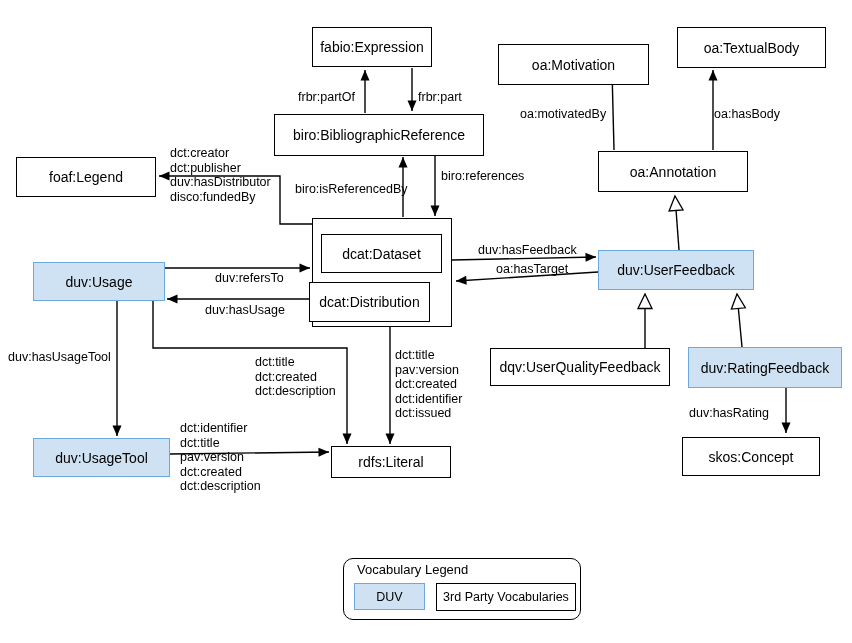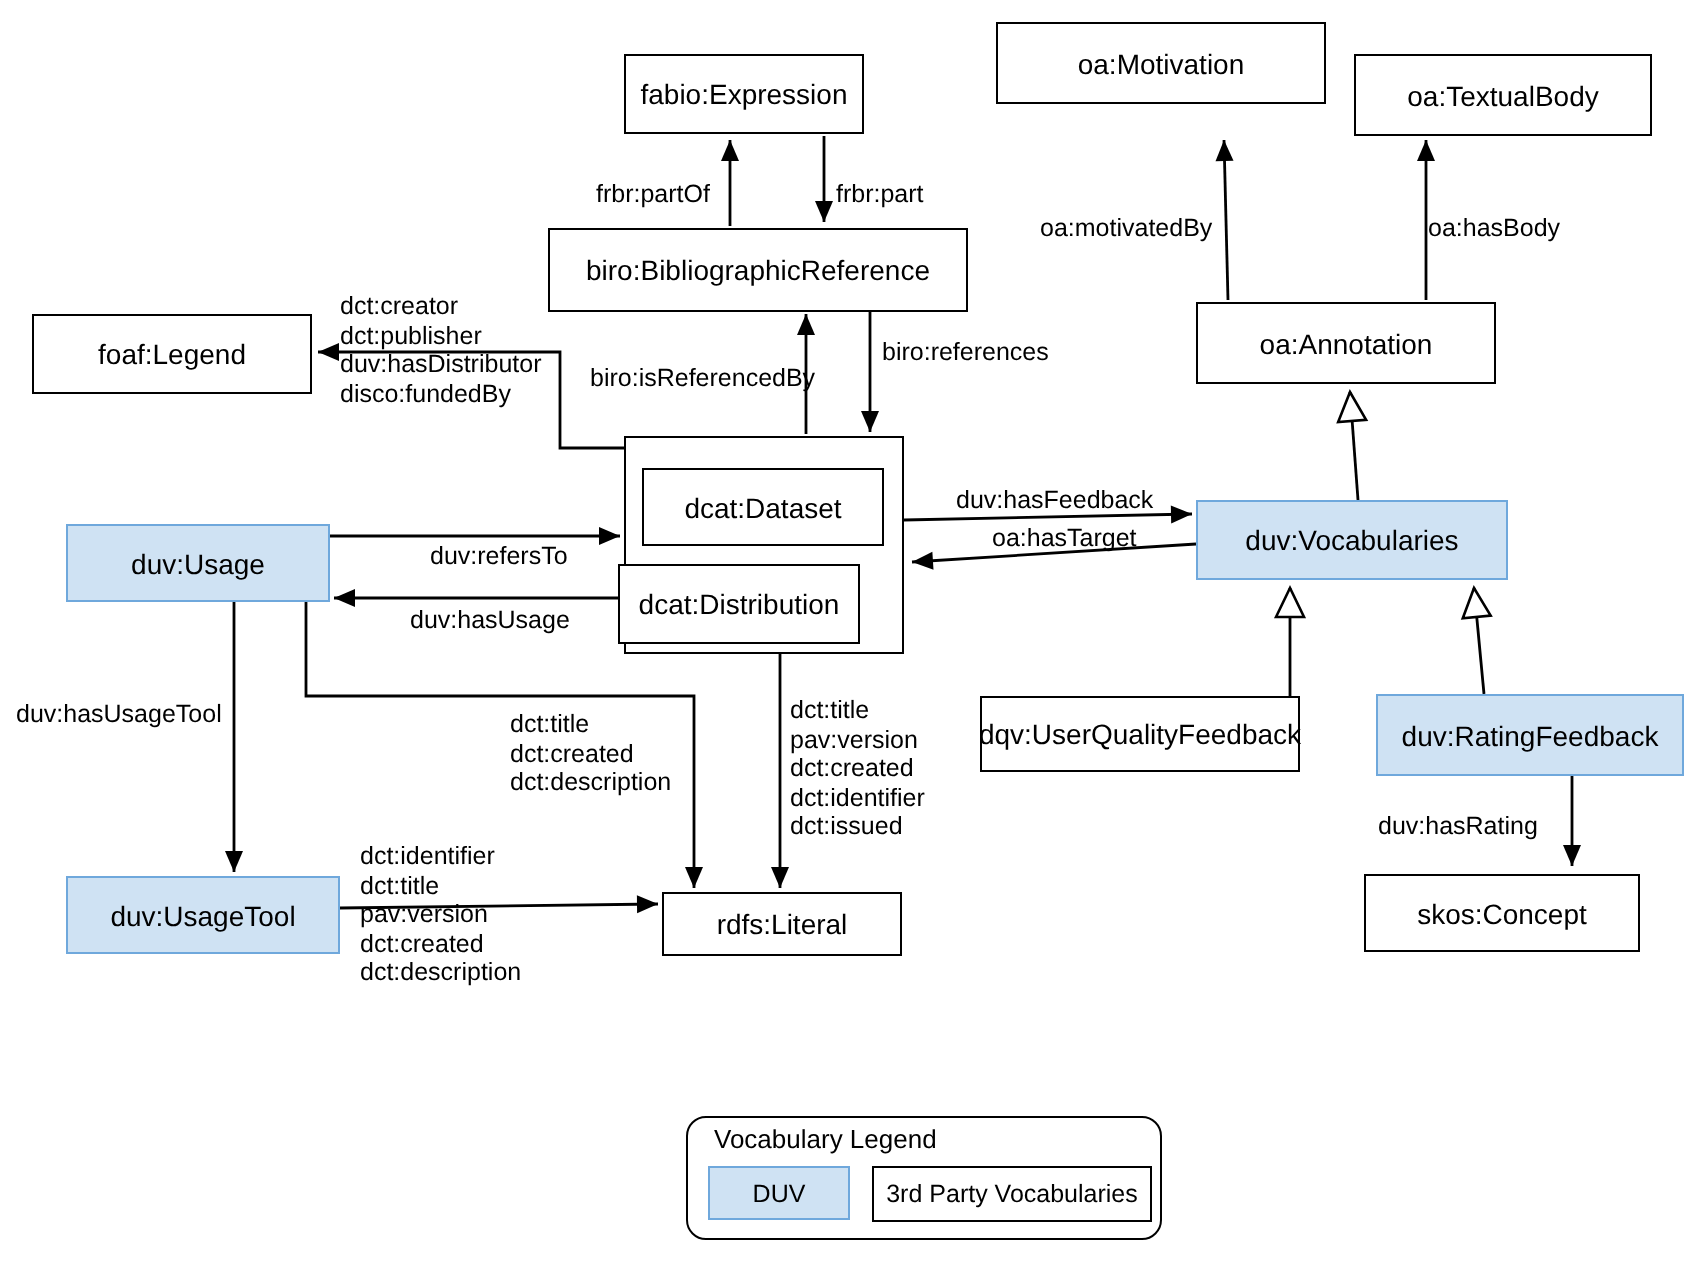--- a/index.html
+++ b/index.html
@@ -60,33 +60,33 @@
       <path d="M390,327 L390,444" marker-end="url(#mArrow)"></path>
       <path d="M170,454 L329,452" marker-end="url(#mArrow)"></path>
       <path d="M786,388 L786,433" marker-end="url(#mArrow)"></path>
       <path d="M679,250 L675,196" marker-end="url(#mTri)"></path>
       <path d="M645,348 L645,294" marker-end="url(#mTri)"></path>
       <path d="M742,347 L737,294" marker-end="url(#mTri)"></path>
     </g>
   </svg>
 
   <div class="node" style="left:312px;top:27px;width:120px;height:40px">fabio:Expression</div>
-  <div class="node" style="left:498px;top:11px;width:165px;height:41px">oa:Motivation</div>
+  <div class="node" style="left:498px;top:44px;width:151px;height:41px">oa:Motivation</div>
   <div class="node" style="left:677px;top:27px;width:149px;height:41px">oa:TextualBody</div>
   <div class="node" style="left:274px;top:114px;width:210px;height:42px">biro:BibliographicReference</div>
   <div class="node" style="left:598px;top:151px;width:150px;height:41px">oa:Annotation</div>
   <div class="node" style="left:16px;top:157px;width:140px;height:40px">foaf:Legend</div>
 
   <div class="node group" style="left:312px;top:218px;width:140px;height:109px"></div>
   <div class="node" style="left:321px;top:234px;width:121px;height:39px">dcat:Dataset</div>
   <div class="node" style="left:309px;top:282px;width:121px;height:40px">dcat:Distribution</div>
 
   <div class="node duv" style="left:33px;top:262px;width:132px;height:39px">duv:Usage</div>
-  <div class="node duv" style="left:598px;top:250px;width:156px;height:40px">duv:Vocabularies</div>
-  <div class="node" style="left:490px;top:348px;width:160px;height:38px">dqv:UserQualityFeedback</div>
+  <div class="node duv" style="left:598px;top:250px;width:156px;height:40px">duv:UserFeedback</div>
+  <div class="node" style="left:490px;top:348px;width:180px;height:38px">dqv:UserQualityFeedback</div>
   <div class="node duv" style="left:688px;top:347px;width:154px;height:41px">duv:RatingFeedback</div>
   <div class="node" style="left:682px;top:437px;width:138px;height:39px">skos:Concept</div>
   <div class="node duv" style="left:33px;top:438px;width:137px;height:39px">duv:UsageTool</div>
   <div class="node" style="left:331px;top:446px;width:120px;height:32px">rdfs:Literal</div>
 
   <span class="elabel" style="left:298px;top:90px">frbr:partOf</span>
   <span class="elabel" style="left:418px;top:90px">frbr:part</span>
   <span class="elabel" style="left:520px;top:107px">oa:motivatedBy</span>
   <span class="elabel" style="left:714px;top:107px">oa:hasBody</span>
   <span class="elabel" style="left:170px;top:146px">dct:creator

